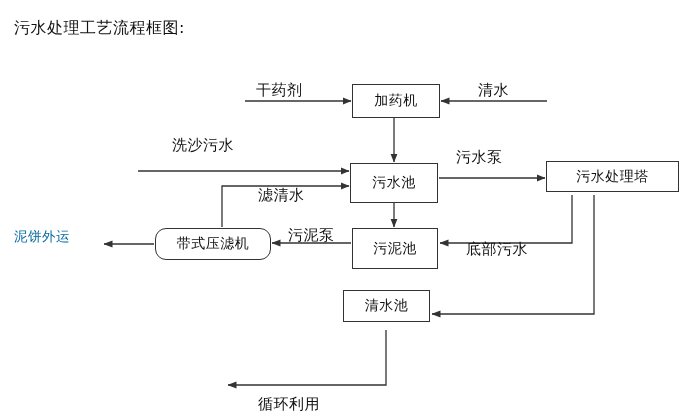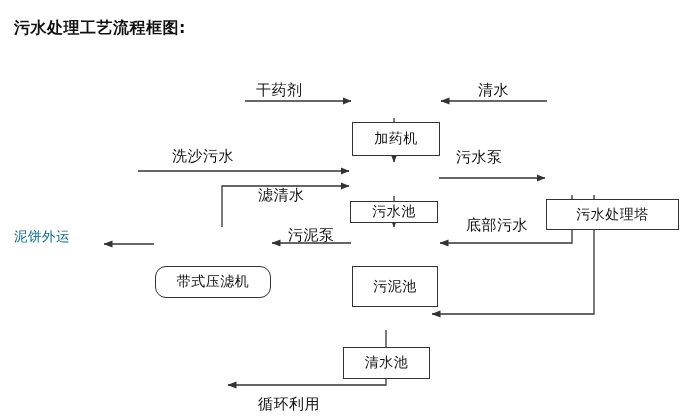--- a/index.html
+++ b/index.html
@@ -15,21 +15,21 @@
     width: 700px;
     height: 420px;
     background: #ffffff;
     overflow: hidden;
   }
   #title {
     position: absolute;
     left: 14px;
     top: 18px;
     font-size: 16px;
-    font-weight: bold;
+    font-weight: normal;
     color: #111111;
     letter-spacing: 0.5px;
     white-space: nowrap;
   }
   svg#wires {
     position: absolute;
     left: 0;
     top: 0;
     width: 700px;
     height: 420px;
@@ -39,21 +39,20 @@
     box-sizing: border-box;
     border: 1.3px solid #333333;
     background: #ffffff;
     display: flex;
     align-items: center;
     justify-content: center;
     font-size: 14px;
     color: #111111;
     white-space: nowrap;
     letter-spacing: 0.5px;
-    margin-top: 38px;
   }
   .edge-label {
     position: absolute;
     font-size: 15px;
     color: #111111;
     white-space: nowrap;
     letter-spacing: 0.5px;
   }
   .term-label {
     position: absolute;
@@ -123,51 +122,51 @@
 
     <g>
       <polyline points="386,330 386,385 228,385" fill="none" stroke="#333333" stroke-width="1.3" marker-end="url(#arrowR)"></polyline>
     </g>
   </svg>
 
   <div class="node" style="left:352px; top:84px; width:88px; height:34px;">
     <span>加药机</span>
   </div>
 
-  <div class="node" style="left:350px; top:163px; width:88px; height:22px;">
+  <div class="node" style="left:350px; top:163px; width:88px; height:40px;">
     <span>污水池</span>
   </div>
 
   <div class="node" style="left:546px; top:161px; width:133px; height:31px;">
     <span>污水处理塔</span>
   </div>
 
   <div class="node" style="left:155px; top:228px; width:116px; height:32px;border-radius:11px;">
     <span>带式压滤机</span>
   </div>
 
   <div class="node" style="left:352px; top:228px; width:86px; height:41px;">
     <span>污泥池</span>
   </div>
 
-  <div class="node" style="left:343px; top:309px; width:87px; height:32px;">
+  <div class="node" style="left:343px; top:290px; width:87px; height:32px;">
     <span>清水池</span>
   </div>
 
   <div class="edge-label" style="left:256px; top:81px;">干药剂</div>
 
   <div class="edge-label" style="left:478px; top:81px;">清水</div>
 
-  <div class="edge-label" style="left:172px; top:147px;">洗沙污水</div>
+  <div class="edge-label" style="left:172px; top:136px;">洗沙污水</div>
 
   <div class="edge-label" style="left:258px; top:186px;">滤清水</div>
 
   <div class="edge-label" style="left:456px; top:148px;">污水泵</div>
 
   <div class="edge-label" style="left:288px; top:226px;">污泥泵</div>
 
-  <div class="edge-label" style="left:466px; top:216px;">底部污水</div>
+  <div class="edge-label" style="left:466px; top:240px;">底部污水</div>
 
   <div class="edge-label" style="left:258px; top:363px;margin-top:32px;">循环利用</div>
 
   <div class="term-label" style="left:14px; top:228px;">泥饼外运</div>
 
 </div>
 
 </body></html>

